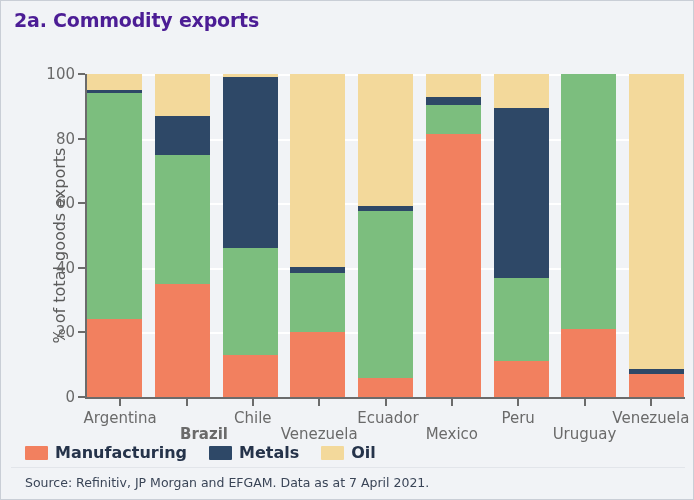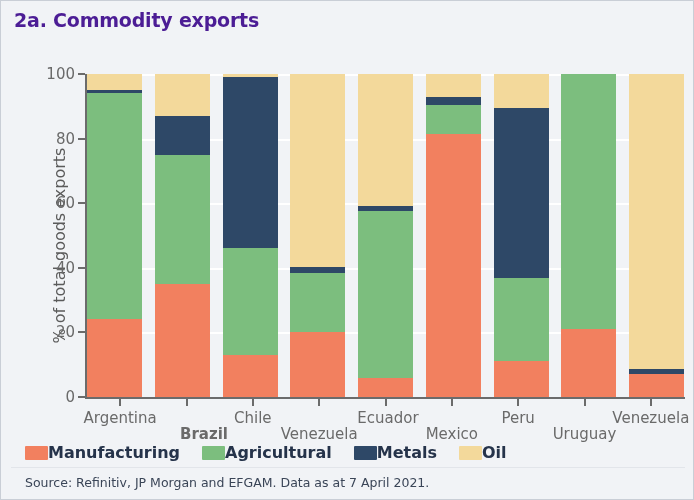--- a/index.html
+++ b/index.html
@@ -88,21 +88,21 @@
     white-space:nowrap;
     text-align:left;
     transform:translateX(-50%);
   }
   
   #legend{
     position:absolute;left:24px;top:442px;
     display:flex;align-items:center;
     gap:22px;
   }
-  .legend-item{display:flex;align-items:center;}
+  .legend-item{display:flex;align-items:center;gap:7px;}
   .swatch{width:23px;height:14px;border-radius:1px;display:block;}
   .legend-label{font-size:16px;color:#25334a;font-weight:bold;}
   #source{
     position:absolute;left:24px;top:474px;
     font-size:12.5px;color:#3a4557;
   }
   #divider{
     position:absolute;left:10px;top:466px;width:674px;height:1px;
     background:#e2e5ea;
   }
@@ -203,24 +203,20 @@
       <div class="xlabel" style="left: 583.5px; top: 424px;">Uruguay</div>
       <div class="xlabel" style="left: 649.833px; top: 408px;">Venezuela</div>
     </div>
 
   <div id="divider"></div>
 
   <div id="legend">
       <div class="legend-item">
         <span class="swatch" style="background: rgb(242, 128, 95);"></span>
         <span class="legend-label">Manufacturing</span>
-      </div>
-      <div class="legend-item">
-        <span class="swatch" style="background: rgb(124, 190, 126);"></span>
-        <span class="legend-label">Agricultural</span>
       </div>
       <div class="legend-item">
         <span class="swatch" style="background: rgb(46, 72, 103);"></span>
         <span class="legend-label">Metals</span>
       </div>
       <div class="legend-item">
         <span class="swatch" style="background: rgb(243, 217, 155);"></span>
         <span class="legend-label">Oil</span>
       </div>
     </div>

